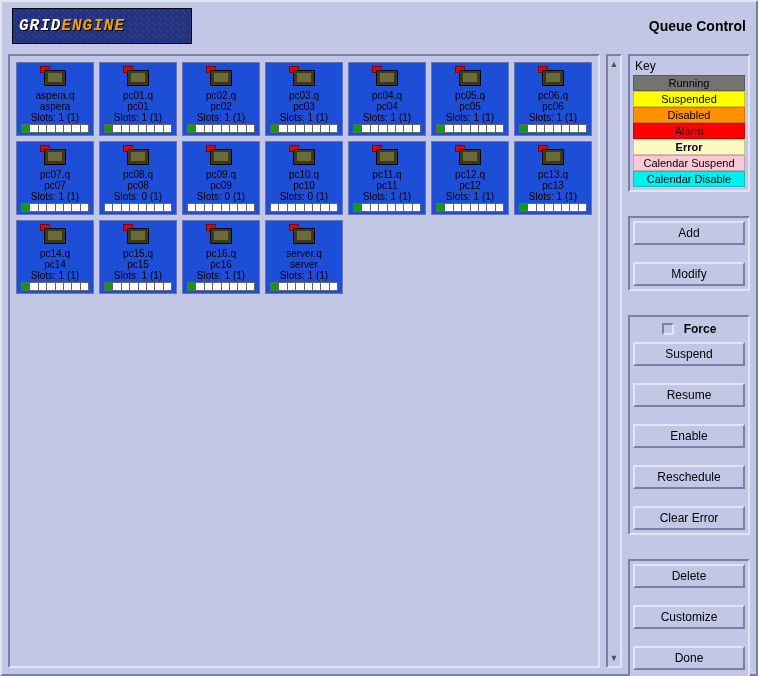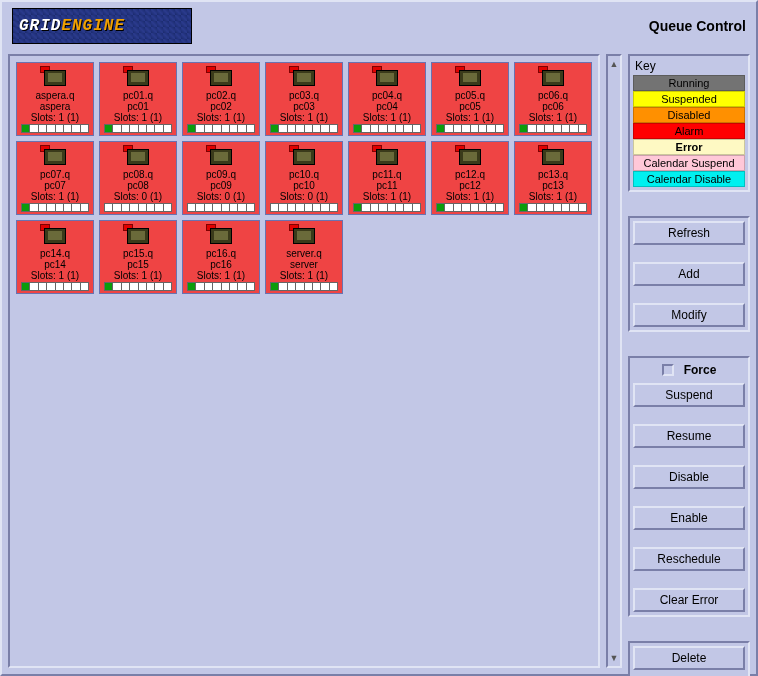--- a/index.html
+++ b/index.html
@@ -68,21 +68,21 @@
   }
   .grid {
     display: flex;
     flex-wrap: wrap;
     gap: 5px;
     align-content: flex-start;
   }
   .queue {
     width: 78px;
     height: 74px;
-    background: #ef4444;
+    background: #1d4ed8;
     border: 1px solid #6a72b0;
     display: flex;
     flex-direction: column;
     align-items: center;
     padding: 3px 2px 2px 2px;
     color: #000;
     font-size: 10px;
     cursor: pointer;
   }
   .comp-icon {
@@ -577,34 +577,32 @@
             <div class="key-item" style="background: rgb(255, 255, 0); color: rgb(0, 0, 0);">Suspended</div>
             <div class="key-item" style="background: rgb(255, 144, 0); color: rgb(0, 0, 0);">Disabled</div>
             <div class="key-item" style="background: rgb(255, 0, 0); color: rgb(0, 0, 0);">Alarm</div>
             <div class="key-item" style="background: #fef9c3; color: rgb(0, 0, 0); font-weight: bold;">Error</div>
             <div class="key-item" style="background: rgb(255, 200, 216); color: rgb(0, 0, 0);">Calendar Suspend</div>
             <div class="key-item" style="background: rgb(0, 240, 240); color: rgb(0, 0, 0);">Calendar Disable</div>
           </div>
       </div>
 
       <div class="panel" id="btns-top">
-          <div class="btn">Refresh</div>
           <div class="btn">Add</div>
           <div class="btn">Modify</div>
         </div>
 
       <div class="panel">
         <div class="force-row">
           <div class="chk"></div>
           <span>Force</span>
         </div>
         <div id="btns-mid">
             <div class="btn">Suspend</div>
             <div class="btn">Resume</div>
-            <div class="btn">Disable</div>
             <div class="btn">Enable</div>
             <div class="btn">Reschedule</div>
             <div class="btn">Clear Error</div>
           </div>
       </div>
 
       <div class="panel" id="btns-bot">
           <div class="btn">Delete</div>
           <div class="btn">Customize</div>
           <div class="btn">Done</div>

